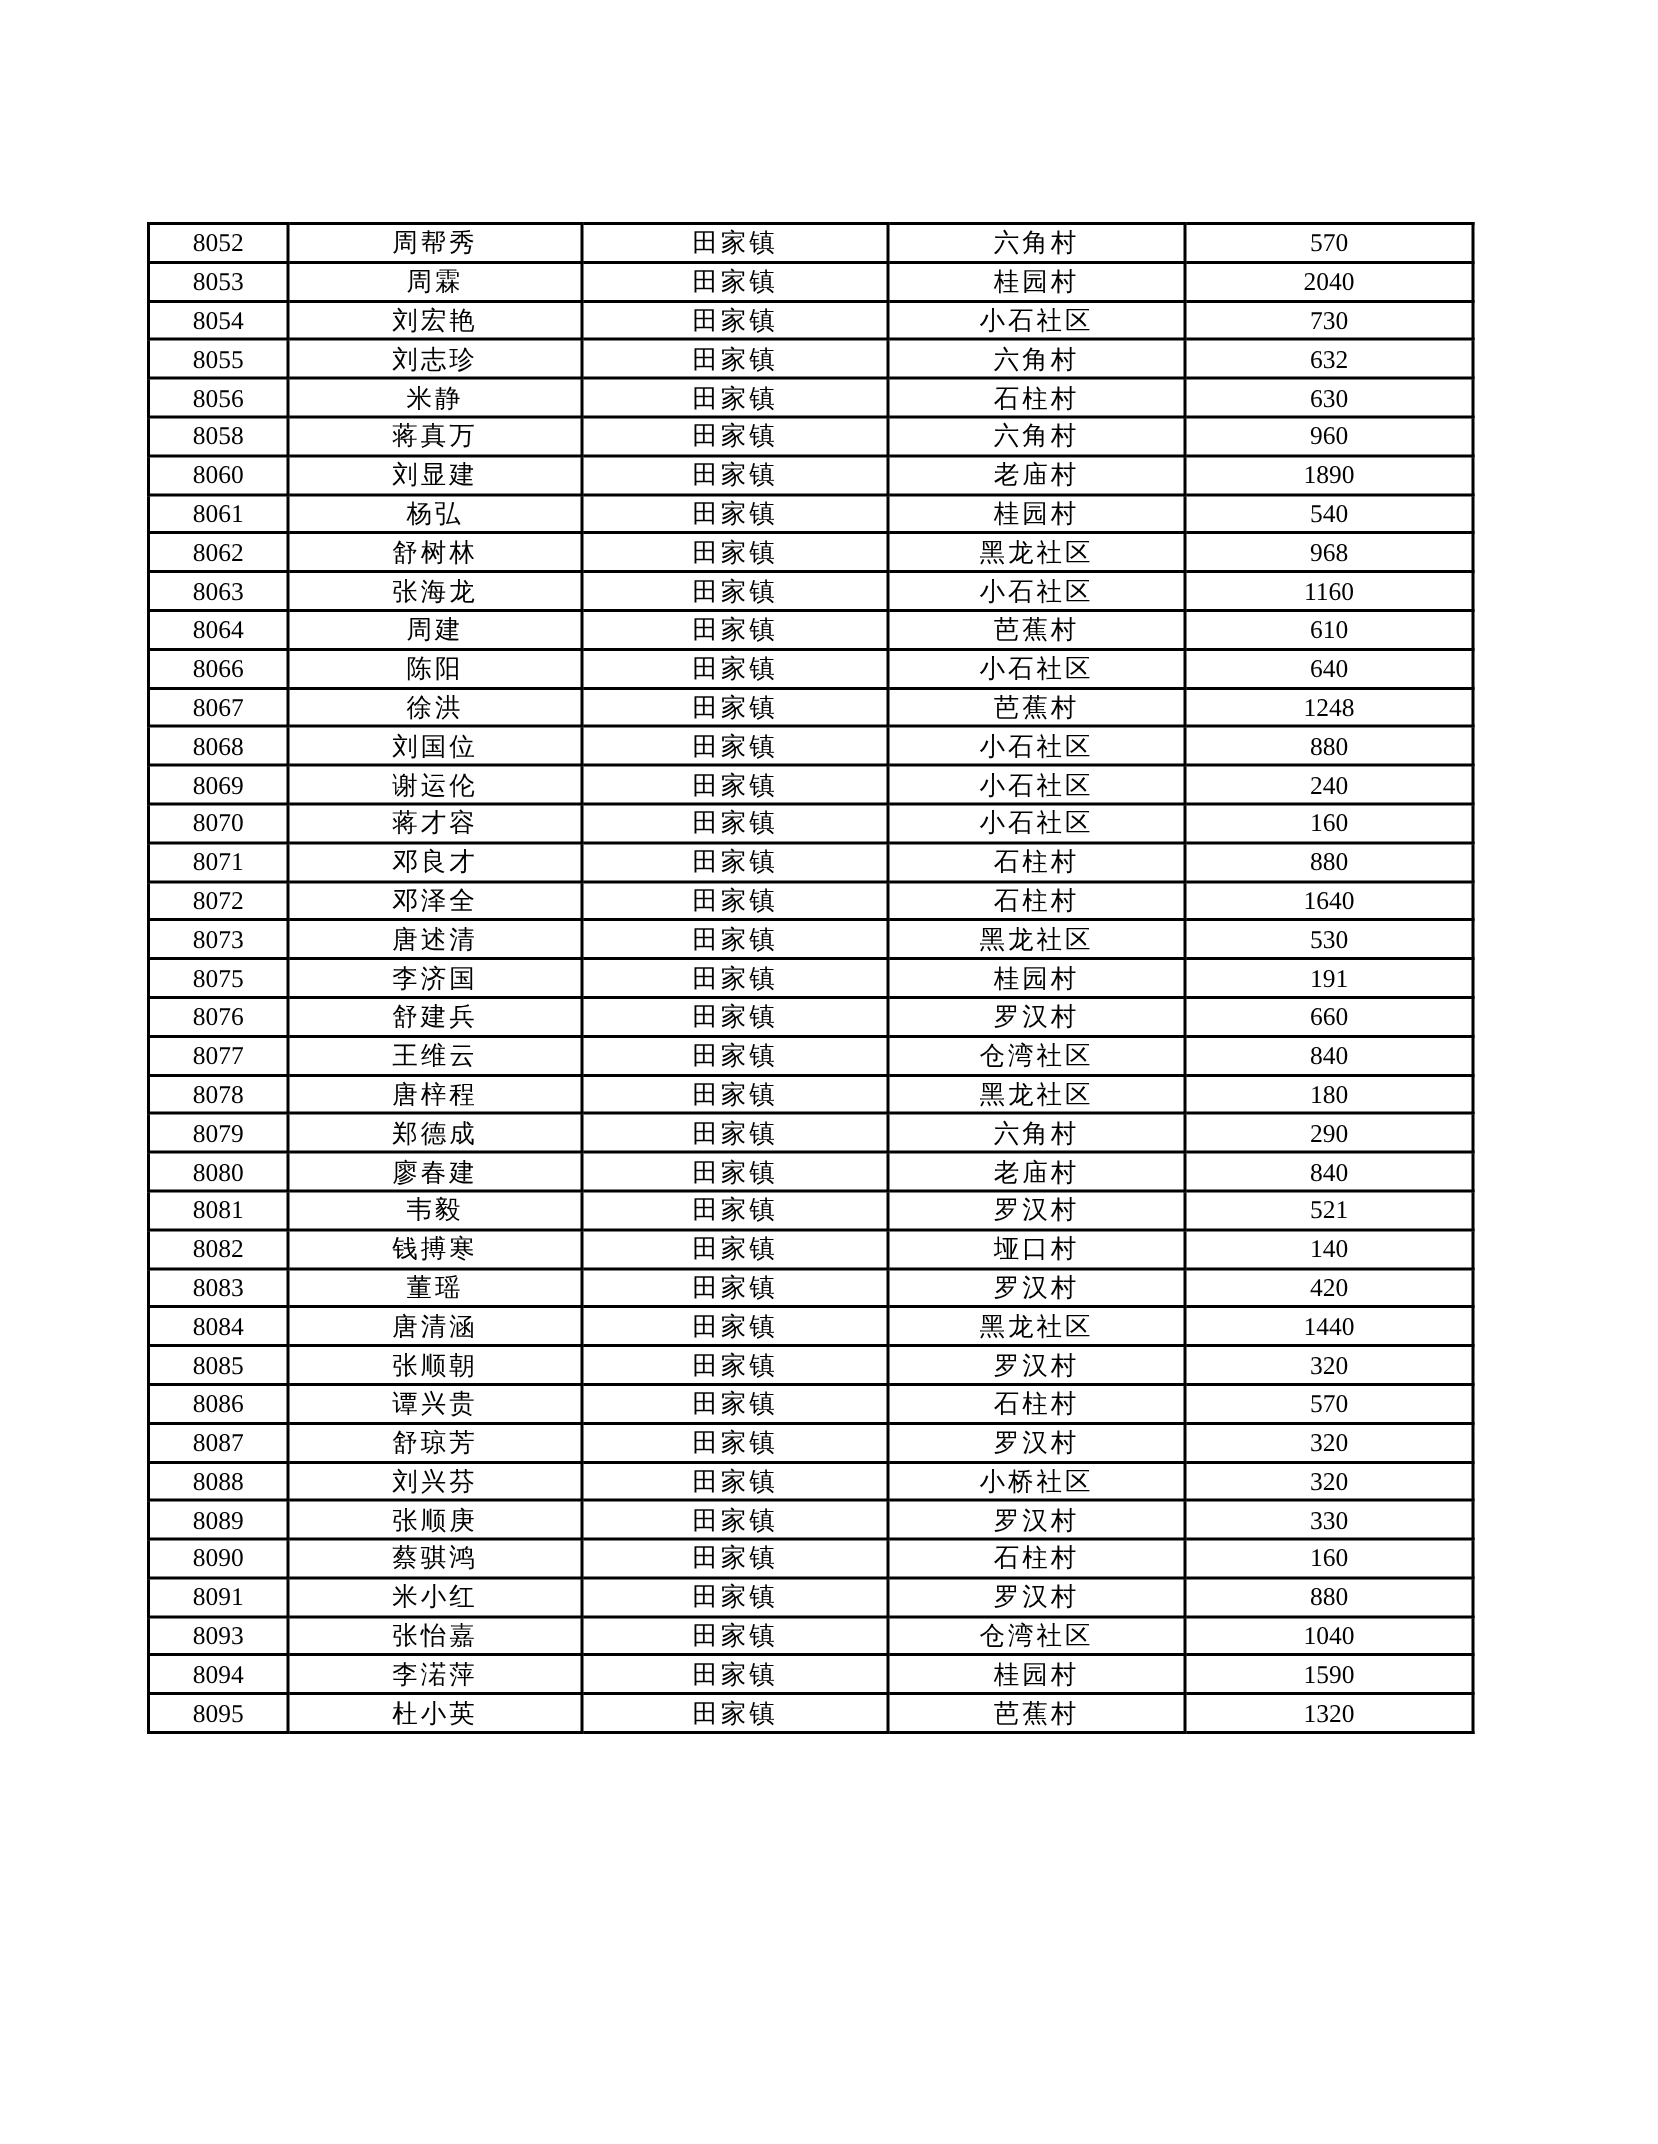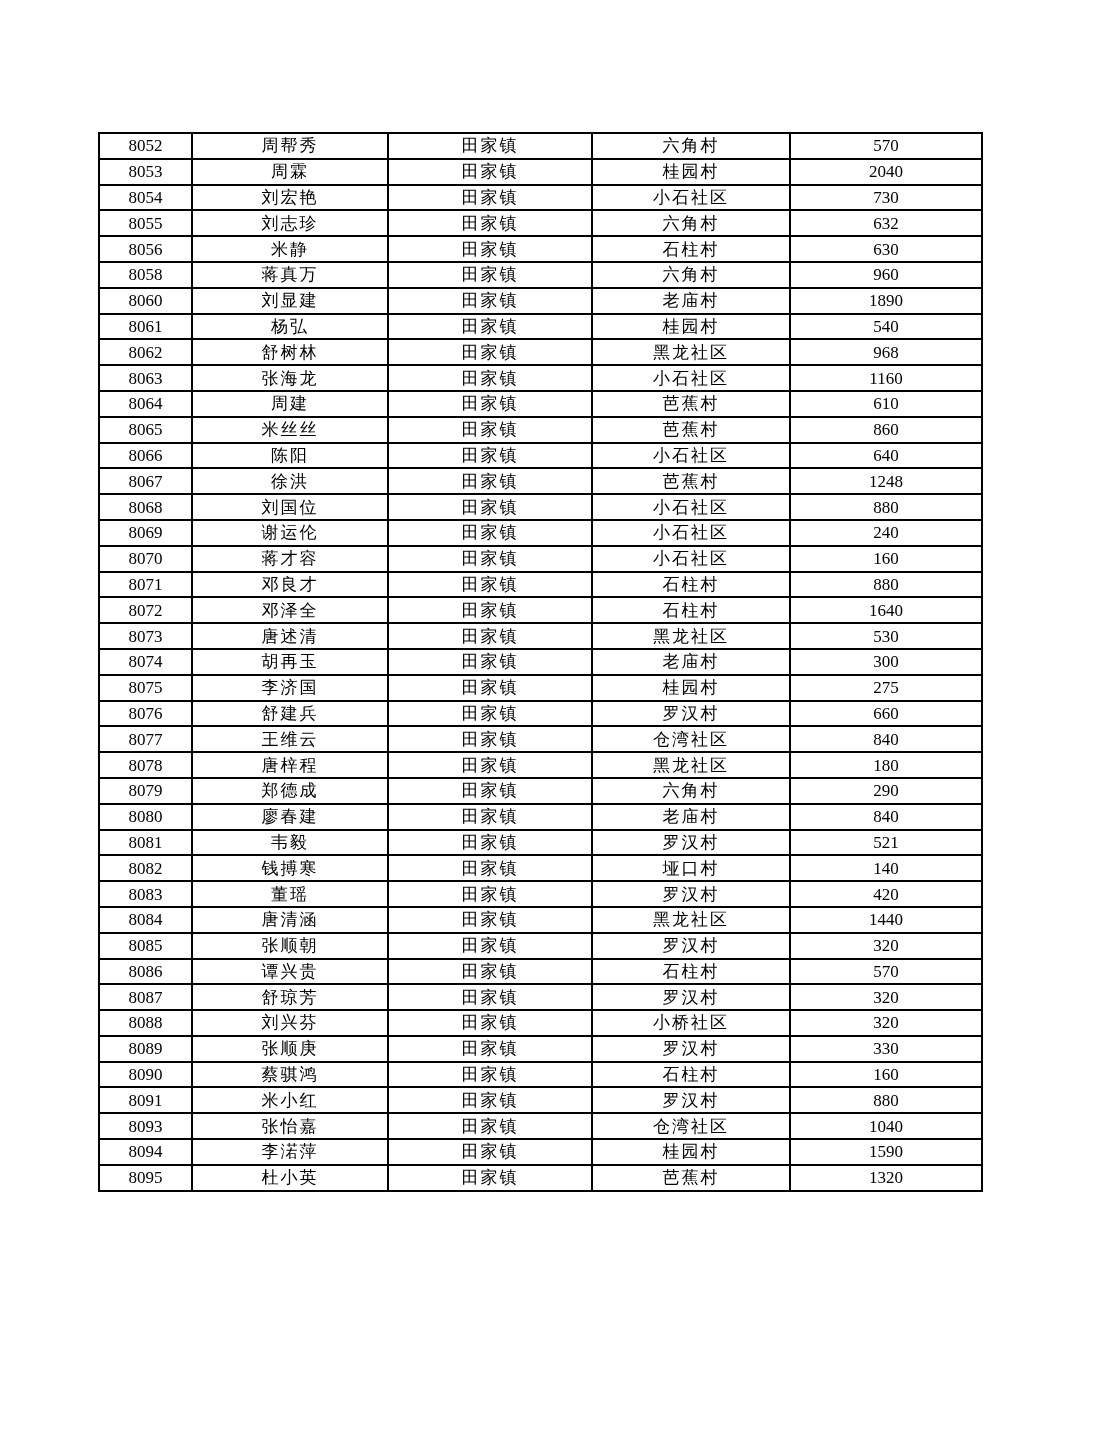--- a/index.html
+++ b/index.html
@@ -17,21 +17,21 @@
   .page {
     position: absolute;
     left: 0; top: 0;
     width: 1105px;
     height: 1429px;
     background: #ffffff;
   }
   table.records {
     position: absolute;
     left: 98px;
-    top: 132px;
+    top: 148px;
     width: 883px;
     border-collapse: collapse;
     table-layout: fixed;
   }
   table.records td {
     border: 2px solid #000000;
     text-align: center;
     vertical-align: middle;
     height: 23.8px; 
     padding: 0;
@@ -132,27 +132,20 @@
           <td class="c-num">1160</td>
         </tr>
         <tr>
           <td class="c-num">8064</td>
           <td class="c-cjk">周建</td>
           <td class="c-cjk">田家镇</td>
           <td class="c-cjk">芭蕉村</td>
           <td class="c-num">610</td>
         </tr>
         <tr>
-          <td class="c-num">8065</td>
-          <td class="c-cjk">米丝丝</td>
-          <td class="c-cjk">田家镇</td>
-          <td class="c-cjk">芭蕉村</td>
-          <td class="c-num">860</td>
-        </tr>
-        <tr>
           <td class="c-num">8066</td>
           <td class="c-cjk">陈阳</td>
           <td class="c-cjk">田家镇</td>
           <td class="c-cjk">小石社区</td>
           <td class="c-num">640</td>
         </tr>
         <tr>
           <td class="c-num">8067</td>
           <td class="c-cjk">徐洪</td>
           <td class="c-cjk">田家镇</td>
@@ -195,32 +188,25 @@
           <td class="c-num">1640</td>
         </tr>
         <tr>
           <td class="c-num">8073</td>
           <td class="c-cjk">唐述清</td>
           <td class="c-cjk">田家镇</td>
           <td class="c-cjk">黑龙社区</td>
           <td class="c-num">530</td>
         </tr>
         <tr>
-          <td class="c-num">8074</td>
-          <td class="c-cjk">胡再玉</td>
-          <td class="c-cjk">田家镇</td>
-          <td class="c-cjk">老庙村</td>
-          <td class="c-num">300</td>
-        </tr>
-        <tr>
           <td class="c-num">8075</td>
           <td class="c-cjk">李济国</td>
           <td class="c-cjk">田家镇</td>
           <td class="c-cjk">桂园村</td>
-          <td class="c-num">275</td>
+          <td class="c-num">191</td>
         </tr>
         <tr>
           <td class="c-num">8076</td>
           <td class="c-cjk">舒建兵</td>
           <td class="c-cjk">田家镇</td>
           <td class="c-cjk">罗汉村</td>
           <td class="c-num">660</td>
         </tr>
         <tr>
           <td class="c-num">8077</td>

